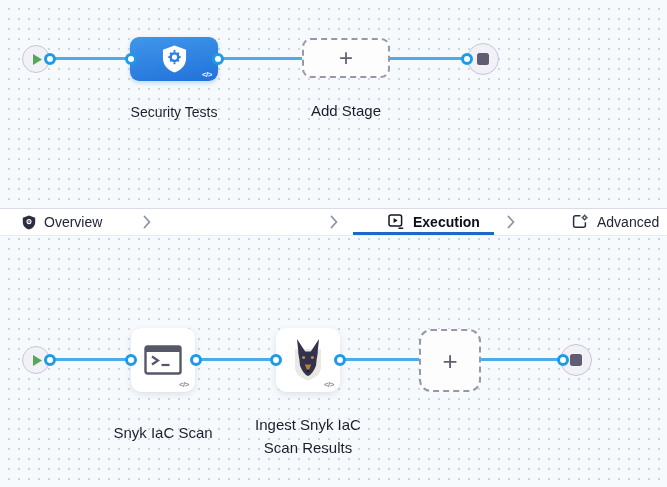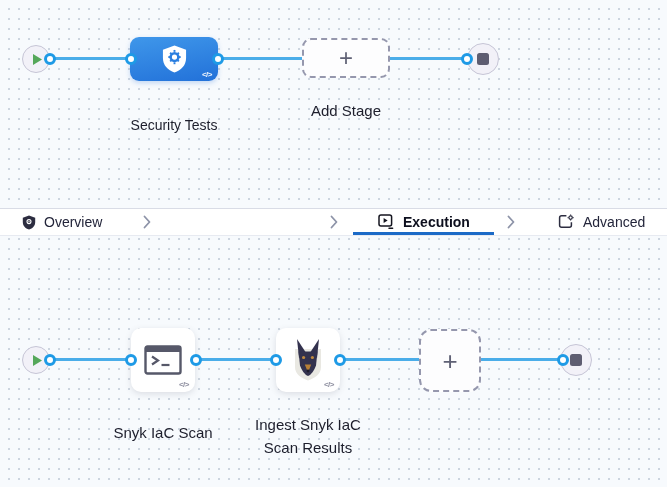--- a/index.html
+++ b/index.html
@@ -75,21 +75,21 @@
         <line x1="7.6" y1="13" x2="9.6" y2="13"></line>
         <line x1="18.4" y1="13" x2="20.4" y2="13"></line>
         <line x1="9.5" y1="8.5" x2="10.9" y2="9.9"></line>
         <line x1="17.1" y1="16.1" x2="18.5" y2="17.5"></line>
         <line x1="18.5" y1="8.5" x2="17.1" y2="9.9"></line>
         <line x1="10.9" y1="16.1" x2="9.5" y2="17.5"></line>
       </g>
     </svg>
     <span class="code-glyph">&lt;/&gt;</span>
   </div>
-  <div class="node-label" style="left:110px;top:102px;width:128px;font-size:14px;margin-top:13px;">Security Tests</div>
+  <div class="node-label" style="left:110px;top:102px;width:128px;font-size:14px;">Security Tests</div>
 
   <div class="add-box" style="left:302px;top:38px;width:88px;height:40px;border-radius:9px;">
     <span class="plus">+</span>
   </div>
   <div class="node-label" style="left:295px;top:99px;width:102px;">Add Stage</div>
 
   <div class="round-node" style="left:467px;top:43px;width:32px;height:32px;">
     <div class="stop-square"></div>
   </div>
 
@@ -110,36 +110,36 @@
         </svg>
     </div>
 
 
     <div class="chev" style="left:330px;">
       <svg width="8" height="14" viewBox="0 0 8 14" fill="none" stroke="#8d93a8" stroke-width="1.8" stroke-linecap="round" stroke-linejoin="round">
           <path d="M1.5 1.5 L6.5 7 L1.5 12.5"></path>
         </svg>
     </div>
 
-    <div class="tab active" style="left:378px;">
+    <div class="tab active" style="left:388px;">
       <svg width="17" height="16" viewBox="0 0 17 16" fill="none" stroke="#14151f" stroke-width="1.5">
         <rect x="1" y="1" width="12.6" height="11" rx="2"></rect>
         <path d="M5.6 3.9 L9.6 6.5 L5.6 9.1 Z" fill="#14151f" stroke="none"></path>
         <path d="M11 14.3 H14.6" stroke-linecap="round"></path>
       </svg>
       <span>Execution</span>
     </div>
 
     <div class="chev" style="left:507px;">
       <svg width="8" height="14" viewBox="0 0 8 14" fill="none" stroke="#8d93a8" stroke-width="1.8" stroke-linecap="round" stroke-linejoin="round">
           <path d="M1.5 1.5 L6.5 7 L1.5 12.5"></path>
         </svg>
     </div>
 
-    <div class="tab" style="left:558px;">
+    <div class="tab" style="left:572px;">
       <svg width="17" height="16" viewBox="0 0 17 16" fill="none" stroke="#2c2d40" stroke-width="1.5">
         <path d="M8.4 1.7 H3.6 Q1.6 1.7 1.6 3.7 V11.3 Q1.6 13.3 3.6 13.3 H11.4 Q13.4 13.3 13.4 11.3 V8.3"></path>
         <circle cx="12.6" cy="3.6" r="1.7" stroke-width="1.2"></circle>
         <g stroke-width="1.1">
           <line x1="12.6" y1="0.6" x2="12.6" y2="1.5"></line>
           <line x1="12.6" y1="5.7" x2="12.6" y2="6.6"></line>
           <line x1="9.6" y1="3.6" x2="10.5" y2="3.6"></line>
           <line x1="14.7" y1="3.6" x2="15.6" y2="3.6"></line>
         </g>
       </svg>

